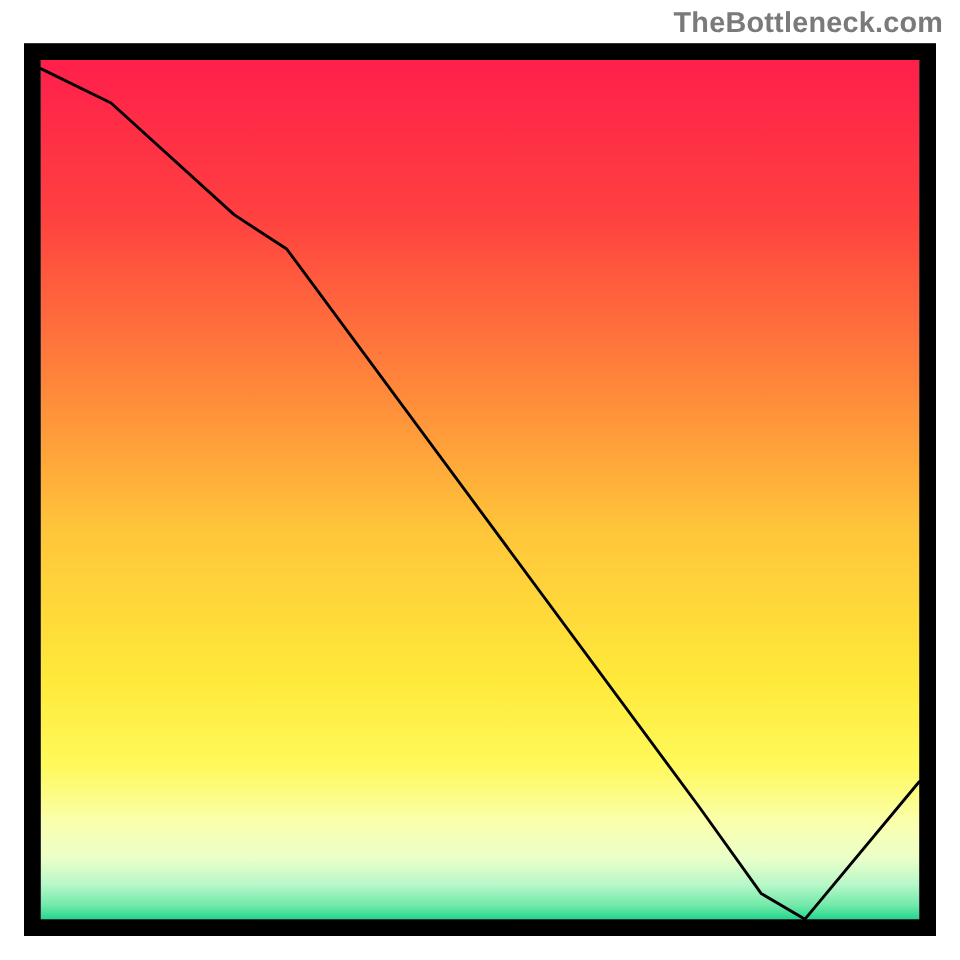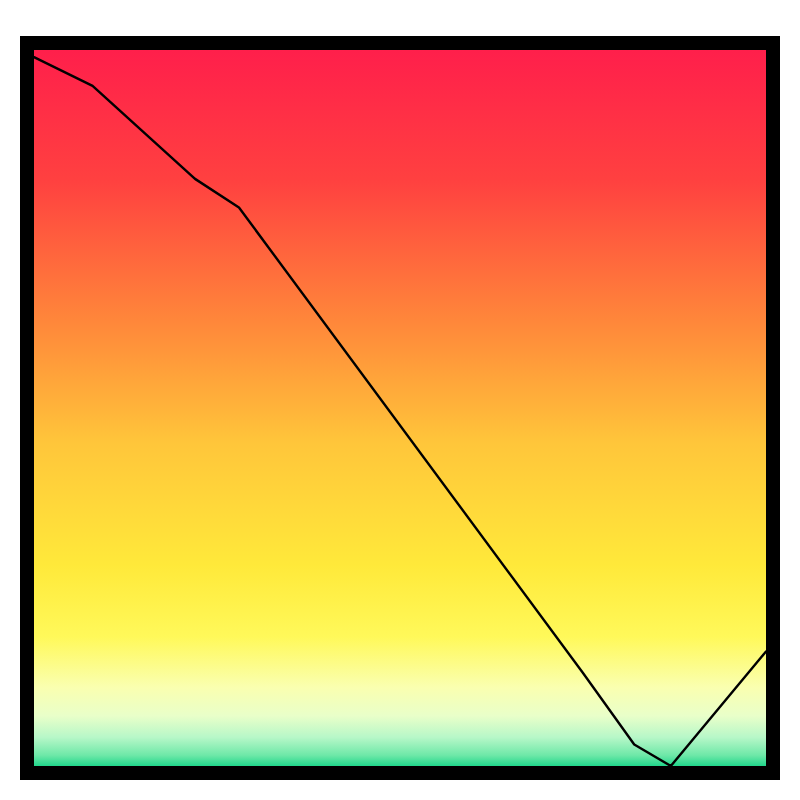--- a/index.html
+++ b/index.html
@@ -30,20 +30,21 @@
     position: absolute;
     left: 0;
     top: 0;
   }
 </style>
 </head>
 <body>
 
 <div class="frame">
 
+  <div class="watermark">TheBottleneck.com</div>
 
   <svg class="chart" width="800" height="800" viewBox="0 0 800 800">
     <defs>
       <linearGradient id="bgGrad" x1="0" y1="0" x2="0" y2="1">
           <stop offset="0.00%" stop-color="#ff1f4b"></stop>
           <stop offset="18.00%" stop-color="#ff4040"></stop>
           <stop offset="38.00%" stop-color="#ff873a"></stop>
           <stop offset="55.00%" stop-color="#ffc63a"></stop>
           <stop offset="72.00%" stop-color="#ffe93a"></stop>
           <stop offset="82.00%" stop-color="#fff95a"></stop>

